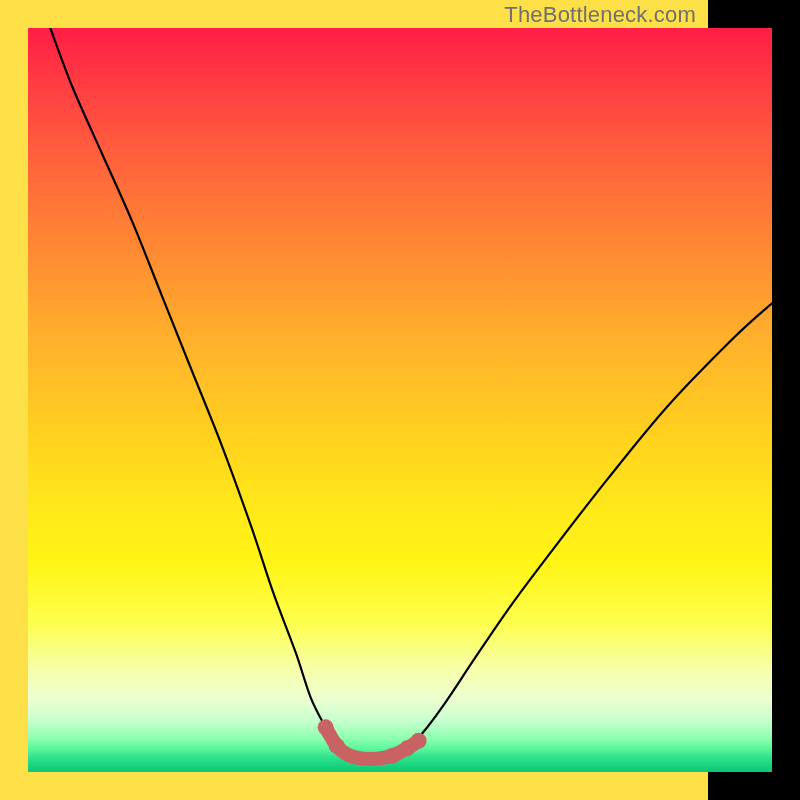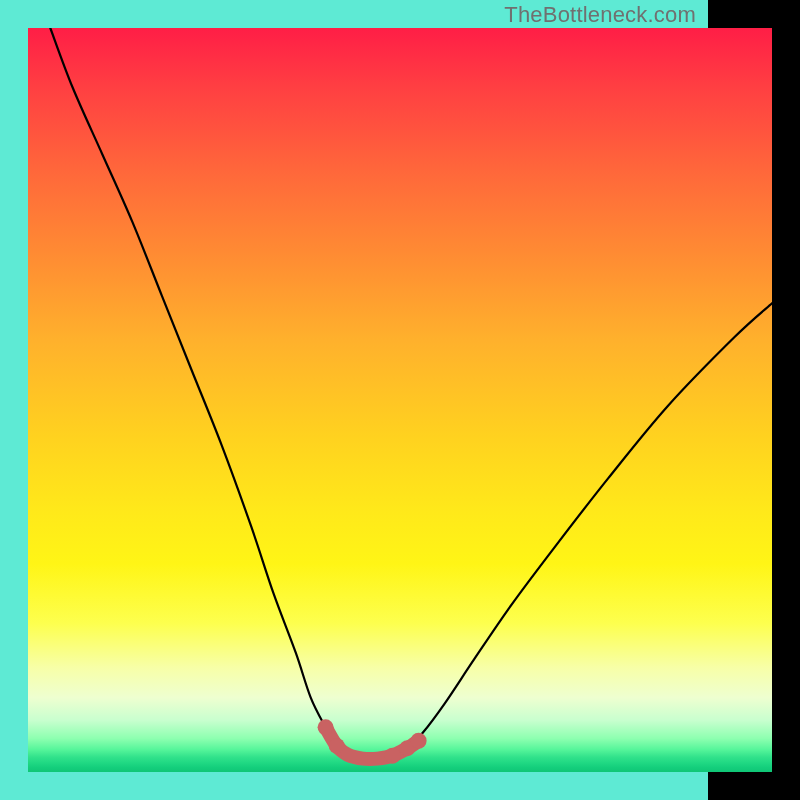--- a/index.html
+++ b/index.html
@@ -8,21 +8,21 @@
     width: 800px;
     height: 800px;
     background: #000000;
     overflow: hidden;
     font-family: Arial, Helvetica, sans-serif;
   }
   .outer {
     position: relative;
     width: 708px;
     height: 800px;
-    background: #5eead4;
+    background: #fde047;
   }
   .watermark {
     position: absolute;
     top: 2px;
     right: 12px;
     color: #707070;
     font-size: 22px;
     letter-spacing: 0.2px;
     z-index: 10;
   }

